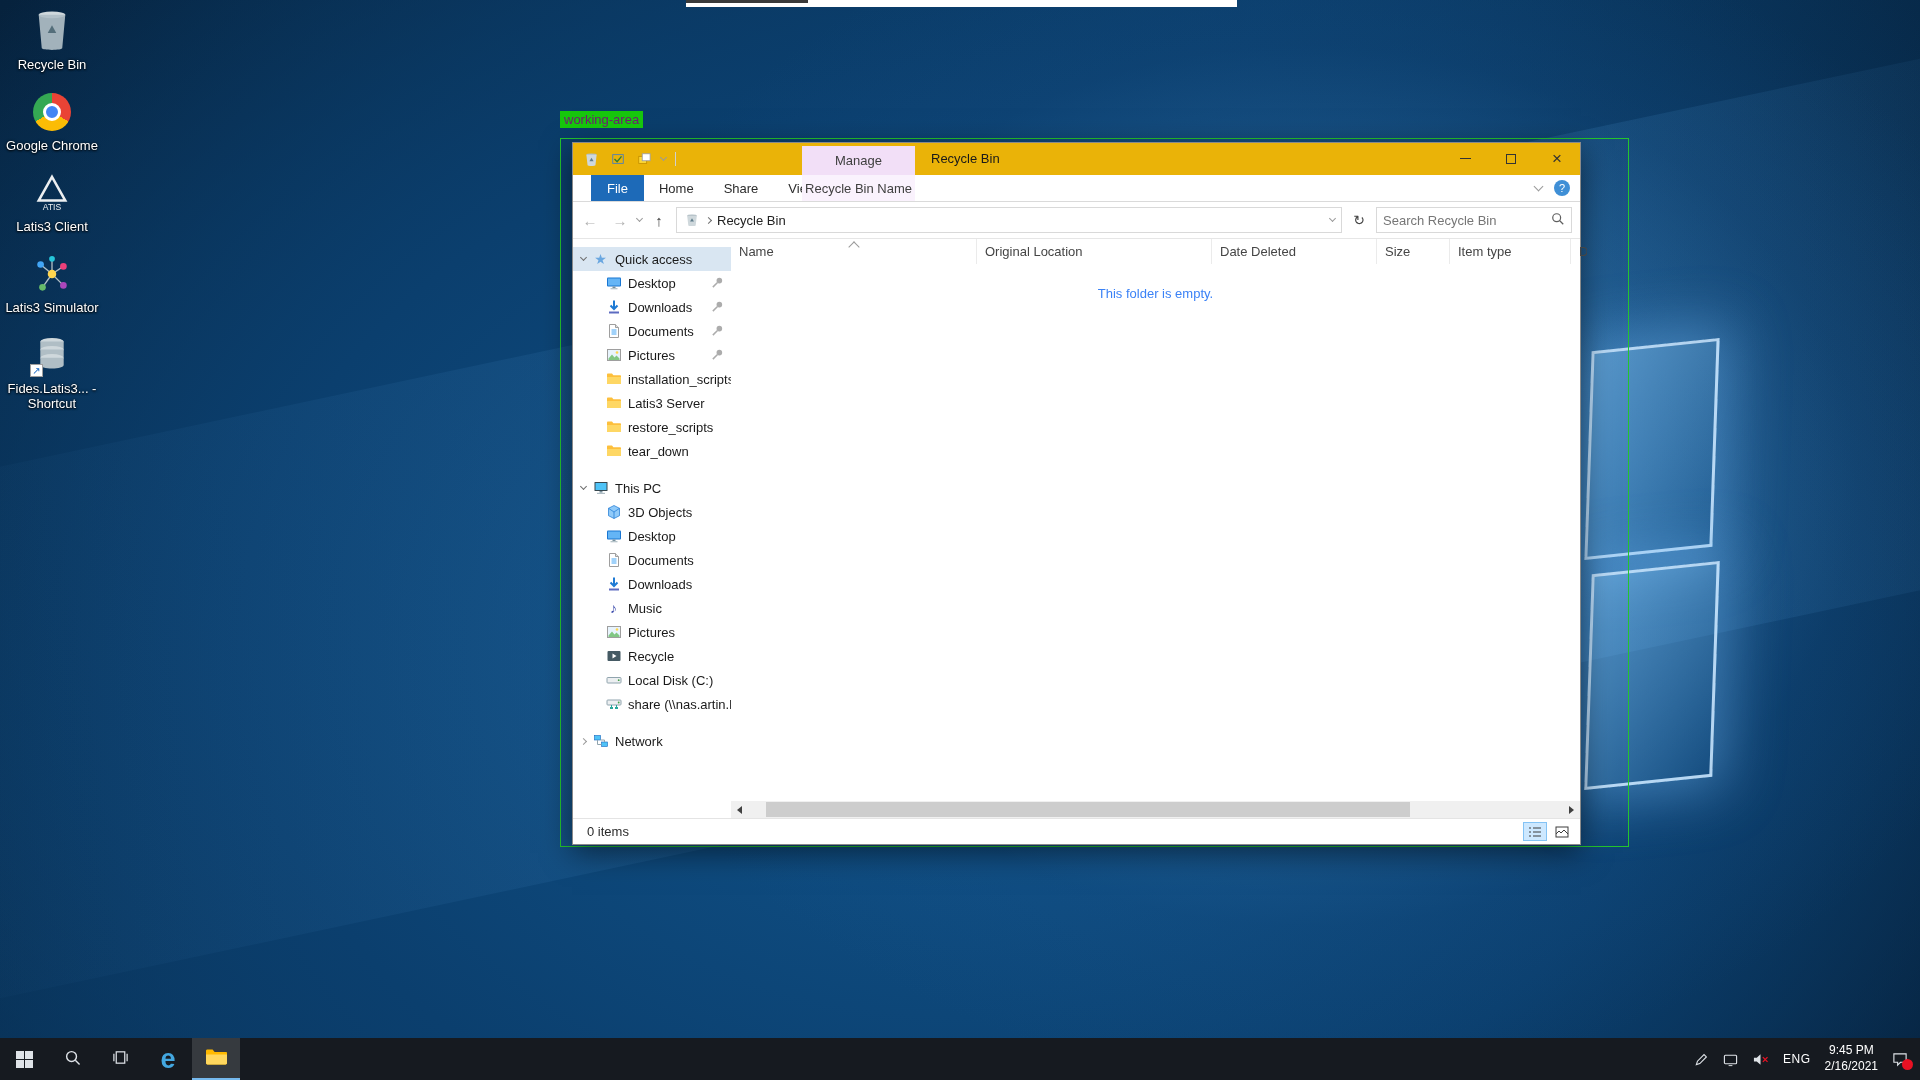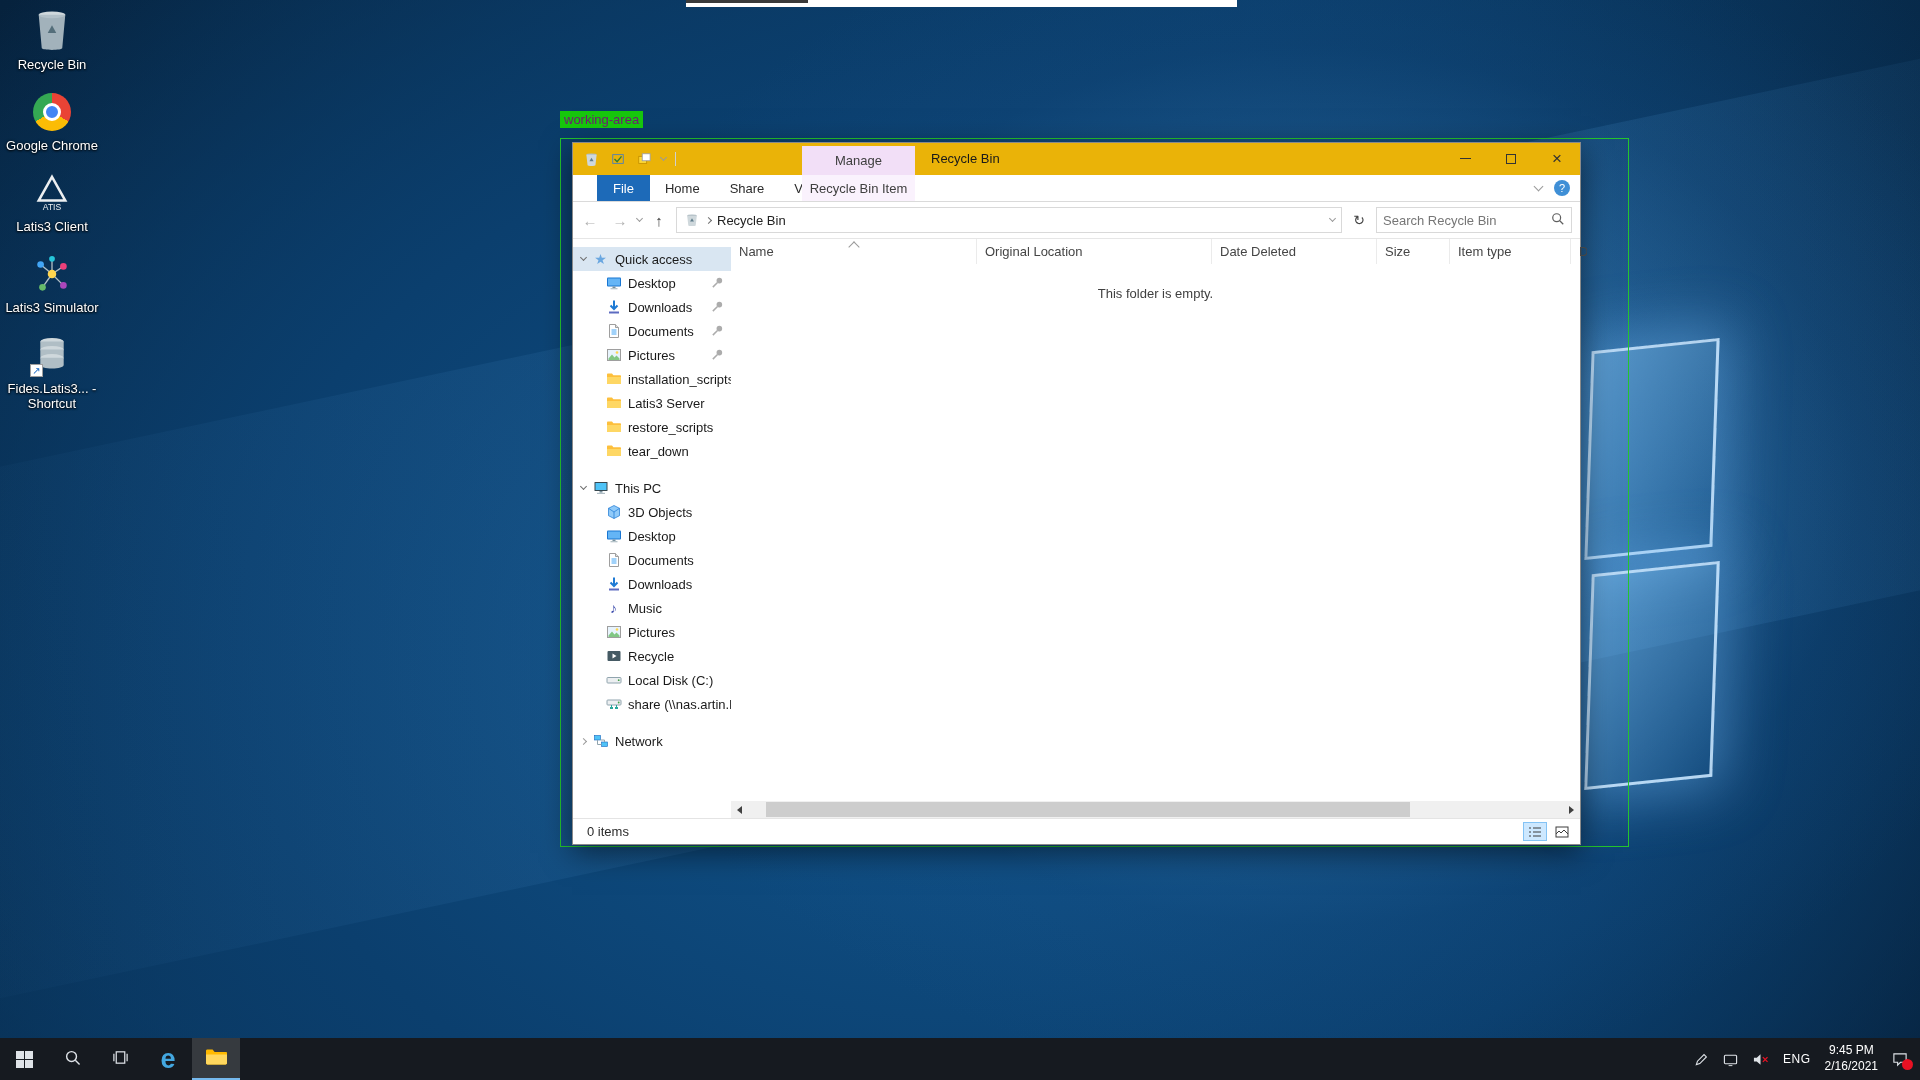--- a/index.html
+++ b/index.html
@@ -55,21 +55,21 @@
   .ctx-group { position:absolute; left:229px; top:3px; width:113px; height:29px; background:#f2dff7;
     color:#3e3e3e; display:flex; align-items:center; justify-content:center; }
   .win-title { position:absolute; left:358px; top:0; line-height:32px; }
   .win-controls { position:absolute; right:0; top:0; display:flex; }
   .wc { width:46px; height:31px; display:flex; align-items:center; justify-content:center; }
   .glyph-min { width:11px; height:1px; background:#333; display:block; }
   .glyph-max { width:10px; height:10px; border:1px solid #333; display:block; }
   .wc.close span { font-size:17px; line-height:1; color:#333; }
 
   .tabs-row { height:27px; display:flex; align-items:stretch; position:relative;
-    border-bottom:1px solid #dadada; padding-left:24px; flex:none; background:#fff; }
+    border-bottom:1px solid #dadada; padding-left:18px; flex:none; background:#fff; }
   .tab { padding:0 15px; display:flex; align-items:center; color:#2b2b2b; }
   .tab.file { background:#1d6ab8; color:#fff; padding:0 16px; }
   .ctx-tab { position:absolute; left:229px; top:0; width:113px; height:100%; background:#faf2fd;
     display:flex; align-items:center; justify-content:center; color:#404040; }
   .tabs-right { position:absolute; right:10px; top:0; height:100%; display:flex; align-items:center; gap:12px; }
   .help-circle { width:16px; height:16px; border-radius:50%; background:#3f8fd6; color:#fff;
     font-size:11px; display:flex; align-items:center; justify-content:center; }
 
   .addr-row { height:37px; display:flex; align-items:center; padding:0 8px 0 4px; gap:4px;
     border-bottom:1px solid #e6e6e6; flex:none; background:#fff; }
@@ -104,21 +104,21 @@
   .star { color:#6aa7e0; font-size:14px; }
   .note { color:#3949ab; font-size:14px; font-weight:bold; }
 
   
   .content { flex:1; position:relative; display:flex; flex-direction:column; min-width:0; }
   .col-row { height:25px; display:flex; position:relative; color:#454545; flex:none; }
   .col-h { padding:0 8px; display:flex; align-items:center; border-right:1px solid #ebebeb;
     position:relative; overflow:hidden; white-space:nowrap; flex:none; }
   .sort-chev { width:8px; height:8px; border-left:1.5px solid #9a9a9a; border-top:1.5px solid #9a9a9a;
     transform:rotate(45deg); position:absolute; top:4px; left:50%; margin-left:-4px; }
-  .empty-msg { margin-top:22px; text-align:center; color:#404040; }
+  .empty-msg { margin-top:22px; text-align:center; color:#3b82f6; }
 
   .hscroll { position:absolute; left:0; right:0; bottom:0; height:17px; background:#f0f0f0; display:flex; align-items:center; }
   .hs-arrow { width:17px; height:17px; display:flex; align-items:center; justify-content:center; flex:none; }
   .tri-left  { width:0; height:0; border-top:4px solid transparent; border-bottom:4px solid transparent; border-right:5px solid #404040; }
   .tri-right { width:0; height:0; border-top:4px solid transparent; border-bottom:4px solid transparent; border-left:5px solid #404040; }
   .hs-track { flex:1; position:relative; height:17px; }
   .hs-thumb { position:absolute; left:18px; top:1px; height:15px; width:79%; background:#cdcdcd; }
 
   .statusbar { height:26px; border-top:1px solid #e4e4e4; display:flex; align-items:center;
     padding-left:14px; color:#2b2b2b; position:relative; flex:none; }
@@ -251,21 +251,21 @@
             <span>×</span>
           </div>
       </div>
     </div>
 
     <div class="tabs-row">
       <div class="tab file">File</div>
       <div class="tab">Home</div>
       <div class="tab">Share</div>
       <div class="tab">View</div>
-      <div class="ctx-tab">Recycle Bin Item</div>
+      <div class="ctx-tab">Recycle Bin Name</div>
       <div class="tabs-right">
         <span class="chev down lite"></span>
         <span class="help-circle">?</span>
       </div>
     </div>
 
     <div class="addr-row">
       <span class="nav-btn dim">←</span>
       <span class="nav-btn dim">→</span>
       <span class="chev down sm lite"></span>

